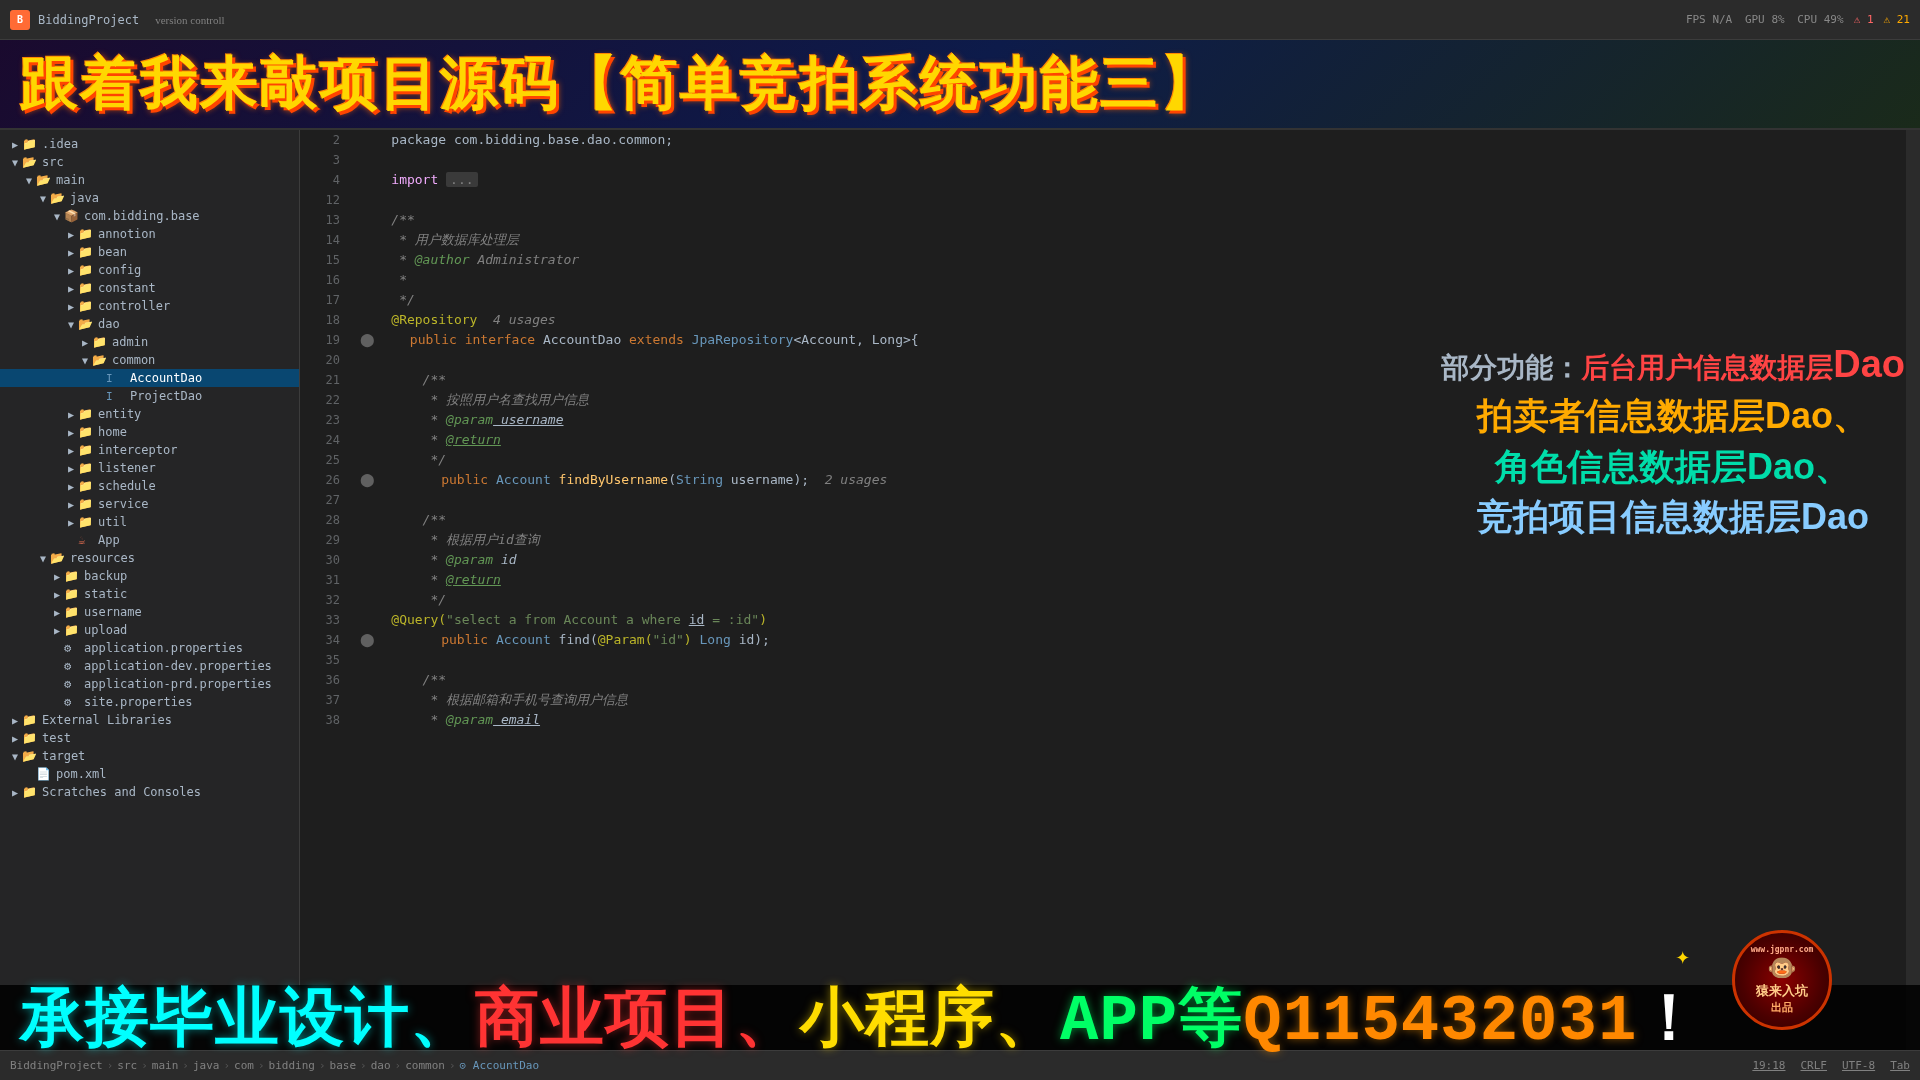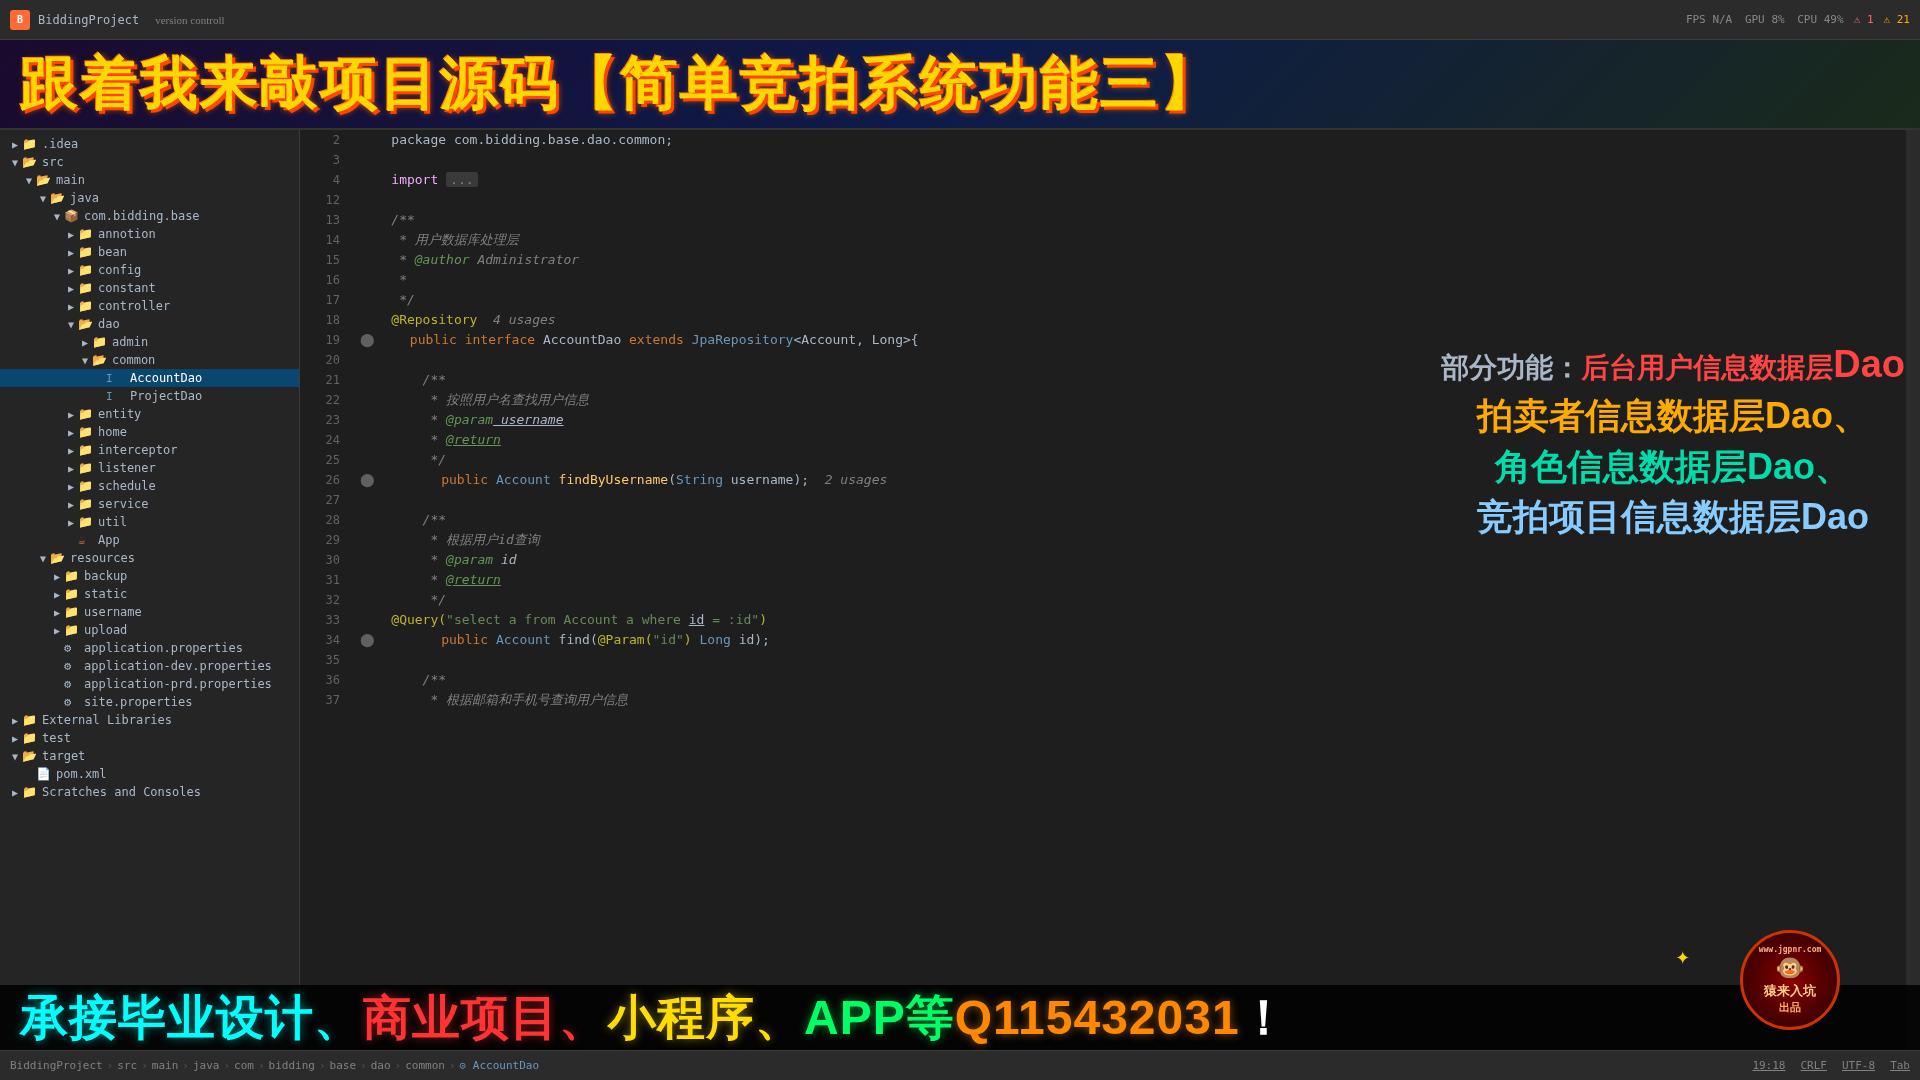--- a/index.html
+++ b/index.html
@@ -161,37 +161,37 @@
       left: 0;
       right: 0;
       height: 65px;
       background: rgba(0,0,0,0.85);
       z-index: 60;
       display: flex;
       align-items: center;
       padding: 0 20px;
     }
     .promo-text {
-      font-size: 48px;
+      font-size: 64px;
       font-weight: 900;
-      font-family: Liberation Sans, sans-serif;
+      font-family: Liberation Mono, monospace;
       letter-spacing: 1px;
     }
     .promo-cyan { color: #00ffff; text-shadow: 0 0 10px rgba(0,255,255,0.5); }
     .promo-red { color: #ff3333; text-shadow: 0 0 10px rgba(255,50,50,0.5); }
     .promo-yellow { color: #ffdd00; text-shadow: 0 0 10px rgba(255,220,0,0.5); }
     .promo-green { color: #00ff66; text-shadow: 0 0 10px rgba(0,255,100,0.5); }
     .promo-white { color: #ffffff; }
     .promo-orange { color: #ff8800; text-shadow: 0 0 10px rgba(255,150,0,0.5); }
 
     
     .watermark {
       position: absolute;
       bottom: 50px;
-      right: 80px;
+      right: 88px;
       width: 100px;
       height: 100px;
       border-radius: 50%;
       background: radial-gradient(circle, #8b0000 0%, #4a0000 60%, #2a0000 100%);
       border: 3px solid #cc3300;
       display: flex;
       flex-direction: column;
       align-items: center;
       justify-content: center;
       z-index: 70;
@@ -604,20 +604,24 @@
     <div class="code-line">
       <span class="line-num">36</span>
       <span class="line-content comment">        /**</span>
     </div>
 
     <div class="code-line">
       <span class="line-num">37</span>
       <span class="line-content comment">         * 根据邮箱和手机号查询用户信息</span>
     </div>
 
+    <div class="code-line">
+      <span class="line-num">38</span>
+      <span class="line-content"><span class="comment">         * </span><span style="color:#629755;font-style:italic;">@param</span><span style="color:#a9b7c6;font-style:italic;text-decoration:underline;"> email</span></span>
+    </div>
 
   </div>
 
   <div class="right-gutter"></div>
 
 </div>
 
 <div class="annotation-overlay" style="top:290px;right:15px;max-width:500px;margin-top:48px;">
   <div style="font-size:28px;font-weight:900;font-family:'Arial Black',sans-serif;">
     <span style="color:#a9b7c6;">部分功能：</span><span style="color:#ff4444;">后台用户信息数据层</span><span style="font-size:38px;color:#ff4444;">Dao</span>

